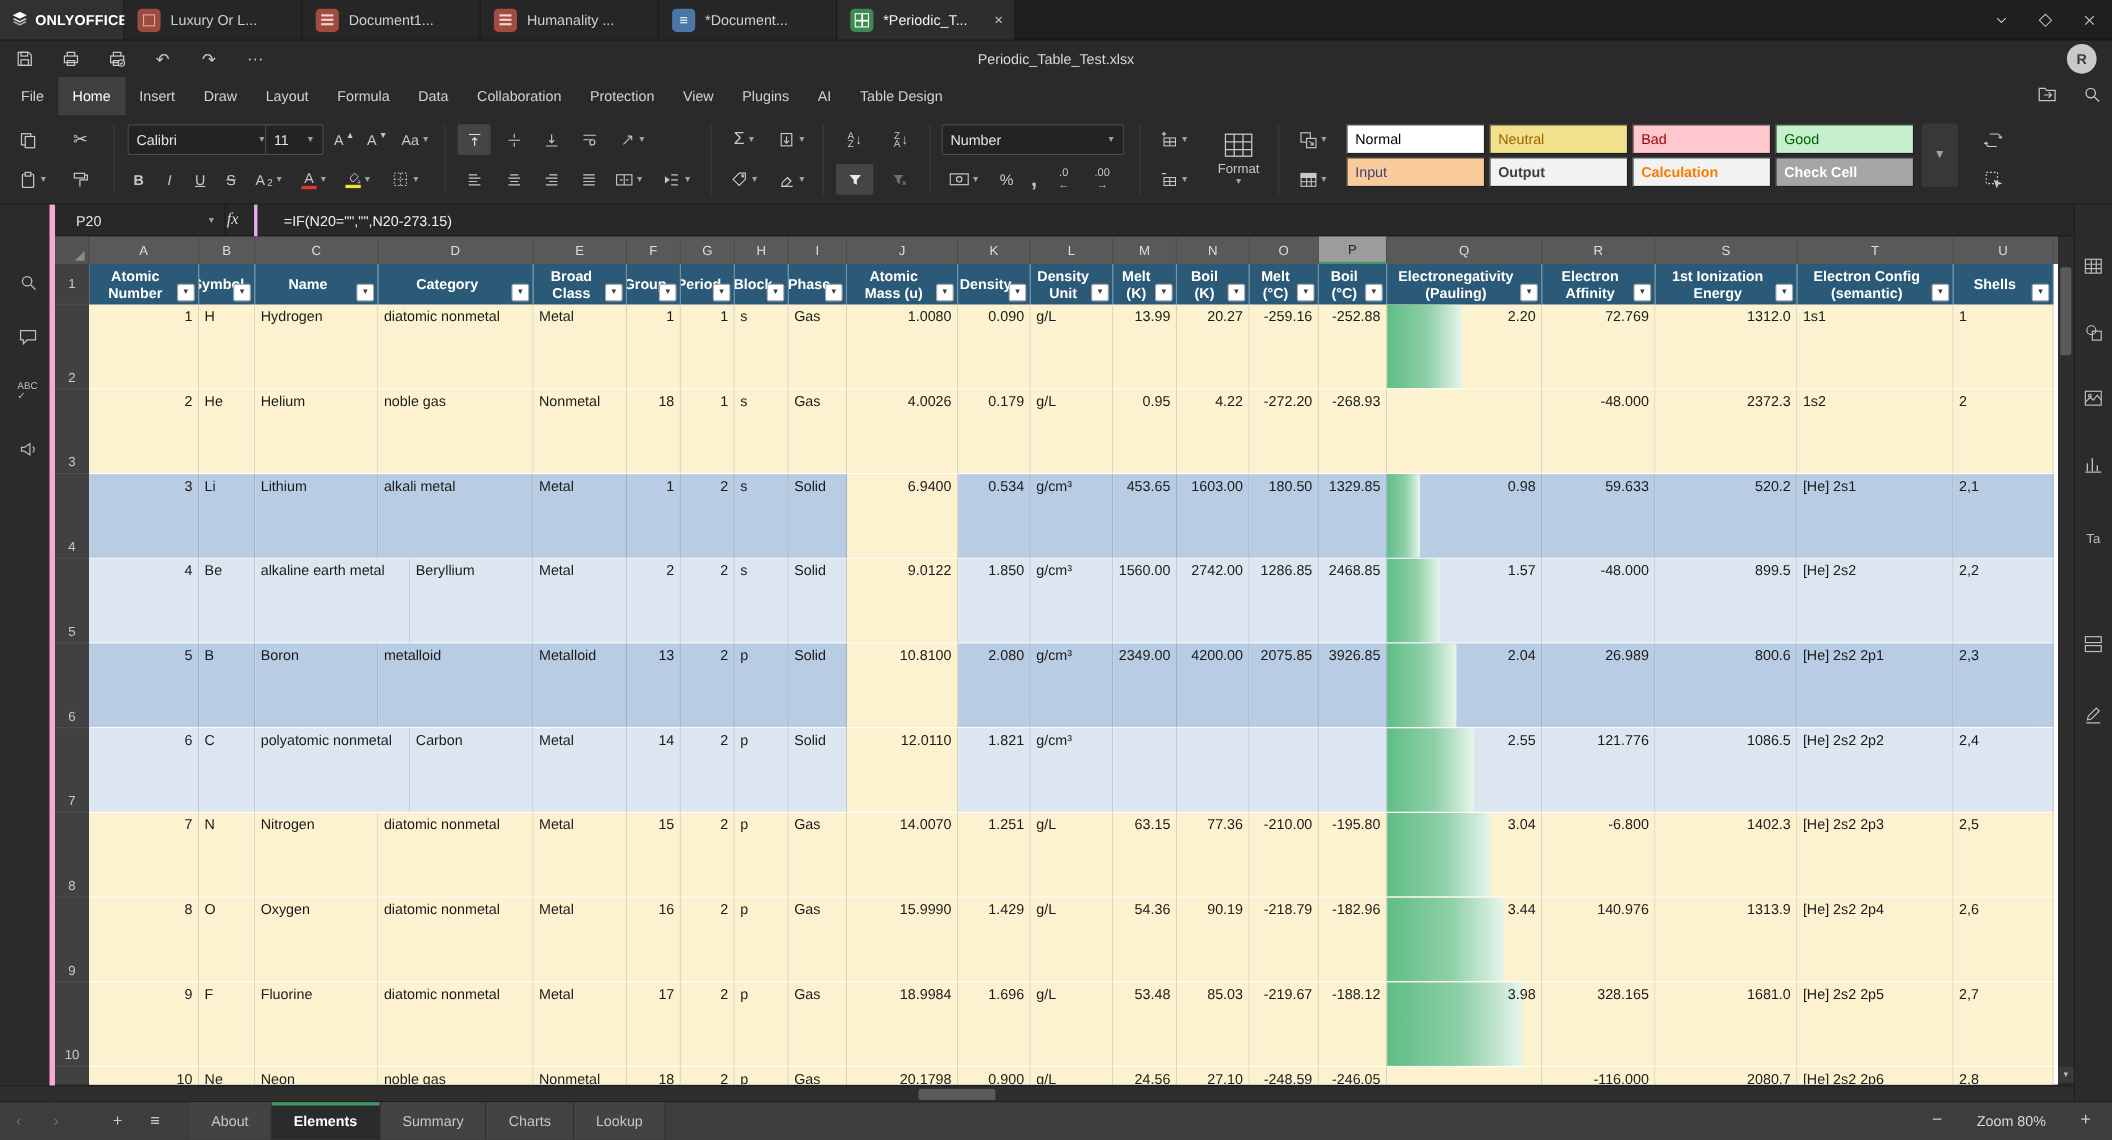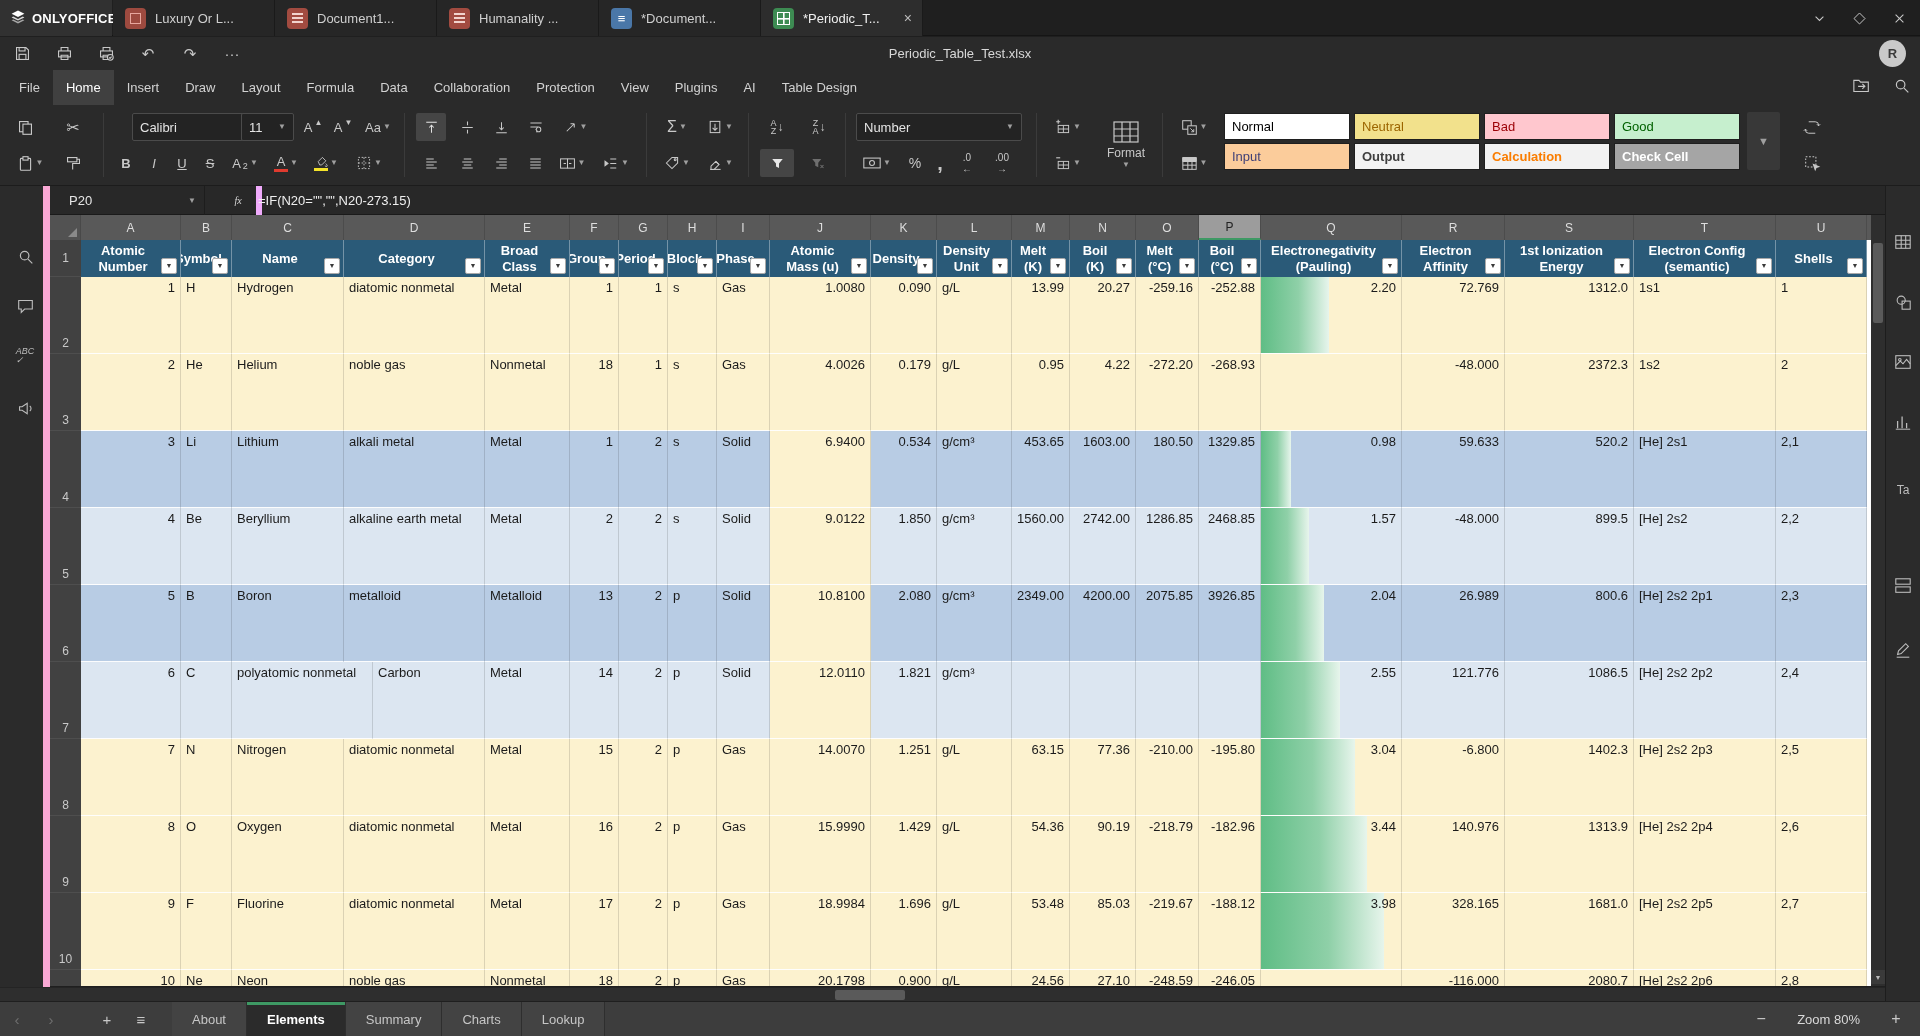--- a/index.html
+++ b/index.html
@@ -51,25 +51,25 @@
   .sort-ic .ltrs { font-size:9px; line-height:0.9; color:#c8c8c8; text-align:center; }
   .sort-ic .arr { font-size:12px; }
   .dec-ic { display:flex; flex-direction:column; align-items:center; line-height:1; font-size:10px; color:#c8c8c8; }
   .dec-ic .a { font-size:10px; margin-top:1px; }
   .style-chip { position:absolute; height:27px; width:126px; border:1px solid #1f1f1f; font-size:13px; display:flex; align-items:center; padding:0 7px; }
   #gallery-arrow { position:absolute; left:1747px; top:7px; width:33px; height:58px; background:#383838; border-radius:2px; display:flex; align-items:center; justify-content:center; color:#bbb; font-size:11px; }
   .fmt-big { position:absolute; left:1098px; top:8px; width:56px; height:64px; display:flex; flex-direction:column; align-items:center; justify-content:center; color:#c8c8c8; font-size:12px; gap:3px; }
   
   #formulabar { position:absolute; left:0; top:186px; width:1920px; height:29px; background:#282828; border-bottom:1px solid #1a1a1a; display:flex; align-items:stretch; }
   #name-box { position:absolute; left:55px; top:0; width:150px; height:29px; display:flex; align-items:center; justify-content:space-between; padding:0 8px 0 14px; color:#e6e6e6; font-size:13px; border-right:1px solid #1d1d1d; }
-  #fx-box { position:absolute; left:220px; top:0; width:42px; height:29px; display:flex; align-items:center; justify-content:center; color:#d9d9d9; font-family:"Liberation Serif",serif; font-style:italic; font-size:10px; border-right:6px solid #f0abfc; }
+  #fx-box { position:absolute; left:192px; top:0; width:42px; height:29px; display:flex; align-items:center; justify-content:center; color:#d9d9d9; font-family:"Liberation Serif",serif; font-style:italic; font-size:15px; border-right:3px solid #f0abfc; }
   #formula-text { position:absolute; left:258px; top:0; height:29px; display:flex; align-items:center; color:#efefef; font-size:13px; }
   #fb-expand { position:absolute; right:12px; top:0; height:29px; display:flex; align-items:center; color:#9f9f9f; font-size:9px; }
   
-  #left-rail { position:absolute; left:0; top:186px; width:50px; height:815px; background:#2b2b2b; border-right:7px solid #f9a8d4;font-style:italic; }
+  #left-rail { position:absolute; left:0; top:186px; width:50px; height:815px; background:#2b2b2b; border-right:5px solid #f9a8d4; }
   .rail-ic { position:absolute; left:13px; width:24px; height:24px; display:flex; align-items:center; justify-content:center; color:#bdbdbd; font-size:10px; }
   #right-rail { position:absolute; left:1885px; top:186px; width:35px; height:815px; background:#2b2b2b; border-left:1px solid #1d1d1d; }
   #right-rail .rail-ic { left:5px; }
   
   #col-letters { position:absolute; left:50px; top:215px; width:1821px; height:25px; background:#595959; display:flex; }
   #corner { width:31px; height:25px; background:#525252; position:relative; border-right:1px solid #494949; }
   #corner::after { content:""; position:absolute; right:3px; bottom:3px; border-left:9px solid transparent; border-bottom:9px solid #8a8a8a; }
   .cl { height:25px; display:flex; align-items:center; justify-content:center; color:#dedede; font-size:12px; border-right:1px solid #4c4c4c; }
   .cl.sel { background:#9c9c9c; color:#222; border-bottom:2px solid #3e9964; }
   #gutter { position:absolute; left:50px; top:240px; width:31px; height:746px; background:#414141; overflow:hidden; }
@@ -234,21 +234,21 @@
       <span class="caret">▼</span>
     </span>
   <span class="rbtn" style="left:56px;top:44px;width:34px">
       <svg width="17" height="17" viewBox="0 0 20 20" fill="none" stroke="#c8c8c8" stroke-width="1.3">
         <rect x="3" y="3" width="11" height="5"></rect>
         <path d="M14 5h3v5h-8v7"></path>
       </svg>
     </span>
   <span class="rsep" style="left:103px"></span>
 
-  <div class="rfield" style="left:132px;top:8px;width:134px">
+  <div class="rfield" style="left:116px;top:8px;width:134px">
       <span>Calibri</span>
       <span class="caret">▼</span>
     </div>
   <div class="rfield" style="left:241px;top:8px;width:53px">
       <span>11</span>
       <span class="caret">▼</span>
     </div>
   <span class="rbtn" style="left:300px;top:8px;width:26px">A<span style="font-size:8px;margin-top:-9px">▲</span></span>
   <span class="rbtn" style="left:330px;top:8px;width:26px">A<span style="font-size:8px;margin-top:-9px">▼</span></span>
   <span class="rbtn" style="left:360px;top:8px;width:36px">Aa<span class="caret">▼</span></span>
@@ -899,25 +899,25 @@
         <span class="val">2,1</span>
       </div>
     </div>
     <div class="trow" style="height: 77px;">
       <div class="dcell solid-b num" style="width: 100px; flex: 0 0 100px;">
         <span class="val">4</span>
       </div>
       <div class="dcell solid-b" style="width: 51px; flex: 0 0 51px;">
         <span class="val">Be</span>
       </div>
+      <div class="dcell solid-b" style="width: 141px; flex: 0 0 141px;">
+        <span class="val">alkaline earth metal</span>
+      </div>
       <div class="dcell solid-b" style="width: 112px; flex: 0 0 112px;">
         <span class="val">Beryllium</span>
-      </div>
-      <div class="dcell solid-b" style="width: 141px; flex: 0 0 141px;">
-        <span class="val">alkaline earth metal</span>
       </div>
       <div class="dcell solid-b" style="width: 85px; flex: 0 0 85px;">
         <span class="val">Metal</span>
       </div>
       <div class="dcell solid-b num" style="width: 49px; flex: 0 0 49px;">
         <span class="val">2</span>
       </div>
       <div class="dcell solid-b num" style="width: 49px; flex: 0 0 49px;">
         <span class="val">2</span>
       </div>

